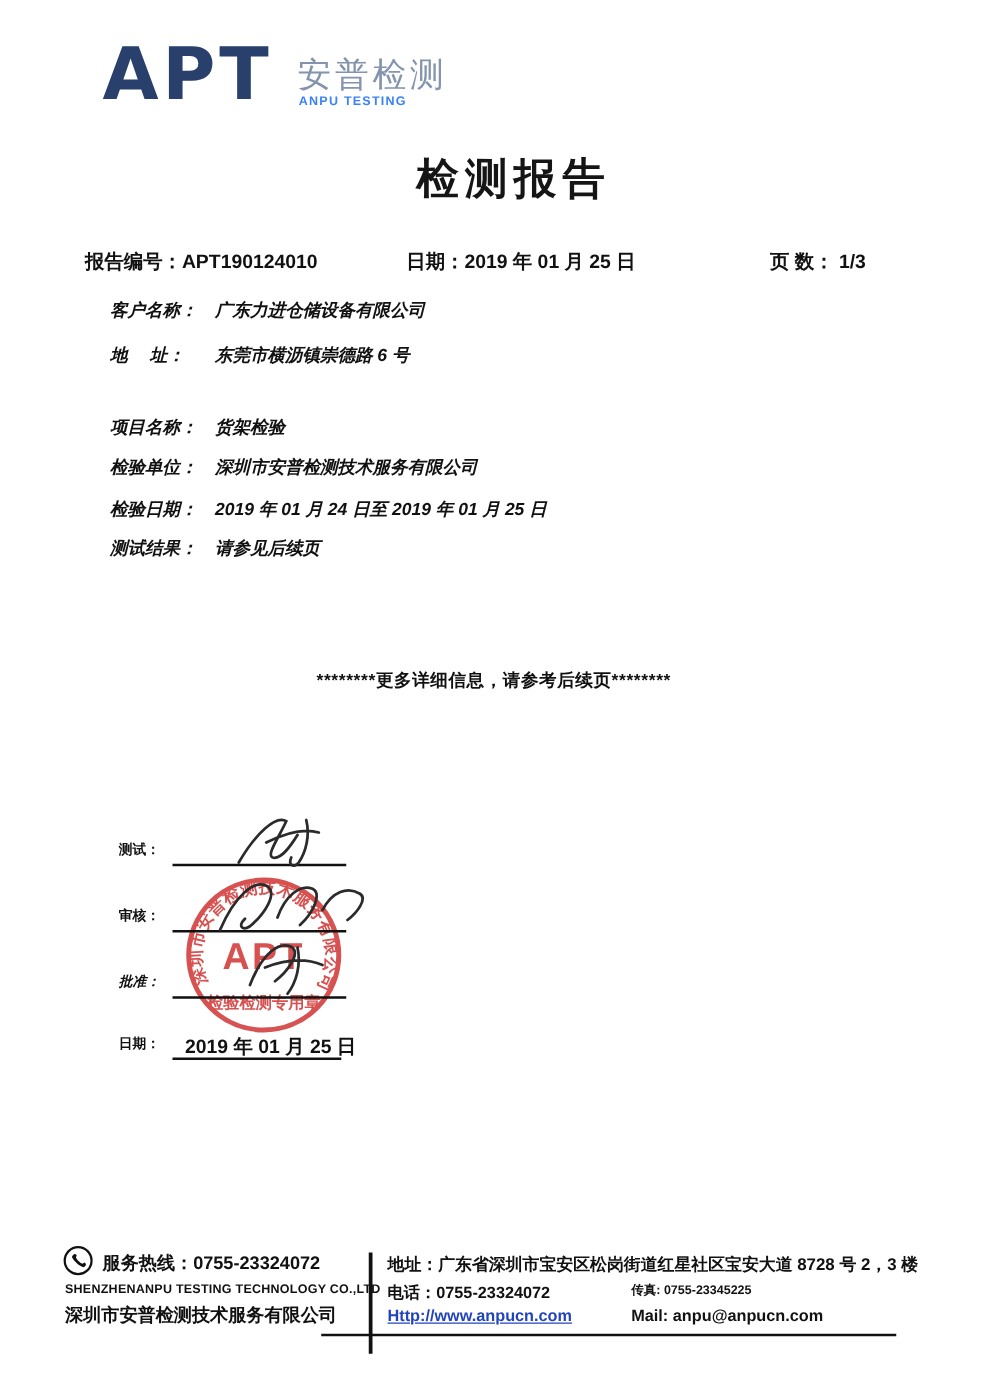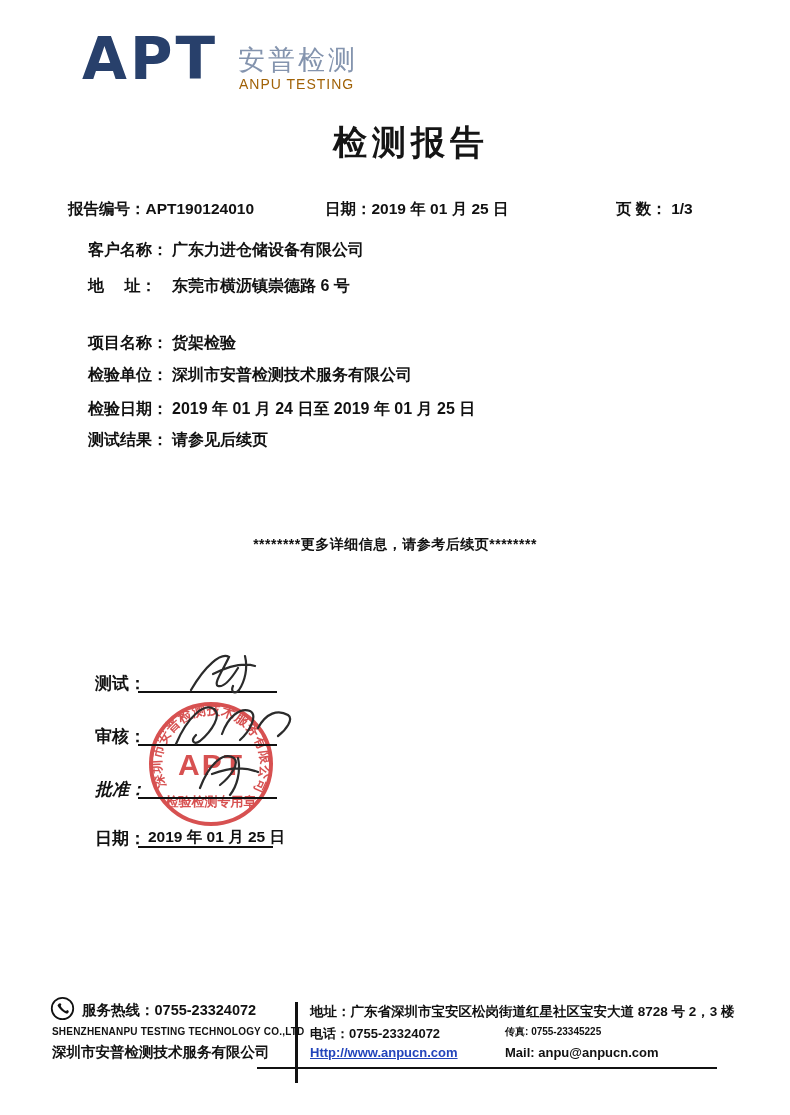--- a/index.html
+++ b/index.html
@@ -7,50 +7,50 @@
     position:relative; width:790px; height:1115px; background:#ffffff;
     font-family:"Liberation Sans","DejaVu Sans",sans-serif; color:#111;
     overflow:hidden;
   }
   .abs { position:absolute; }
 
   
   .logo-apt { left:82px; top:30px; font-size:58px; font-weight:bold;
     color:#28406b; letter-spacing:3px; line-height:1; font-family:"DejaVu Sans",sans-serif; }
   .logo-cn { left:238px; top:42px; font-size:27px; color:#8494ae; letter-spacing:3px; }
-  .logo-en { left:239px; top:76px; font-size:14px; font-weight:normal; color:#a16207; letter-spacing:1px; }
+  .logo-en { left:239px; top:76px; font-size:10px; font-weight:bold; color:#3b82f6; letter-spacing:1px; }
 
   
   .doc-title { left:0; top:120px; width:790px; text-align:center;
     font-size:34px; font-weight:bold; letter-spacing:5px; color:#151515;padding-left:16px; }
 
   
   .meta { top:199px; font-size:15.5px; font-weight:bold; white-space:nowrap; }
   .meta-report { left:68px; }
   .meta-date { left:325px; }
   .meta-pages { left:616px; }
   .lbl { font-weight:bold; }
   .val { font-weight:bold; }
 
   
-  .row { font-size:16px; font-weight:bold; white-space:nowrap; }
+  .row { font-size:14px; font-weight:bold; white-space:nowrap;font-style:italic; }
   .row .label { display:inline-block; width:84px; }
   .client-name { left:88px; top:240px; }
   .client-addr { left:88px; top:276px; }
   .proj-name   { left:88px; top:333px; }
   .proj-unit   { left:88px; top:365px; }
   .proj-date   { left:88px; top:399px; }
   .proj-result { left:88px; top:430px; }
 
   
   .notice { left:0; top:536px; width:790px; text-align:center;
     font-size:14px; font-weight:bold; letter-spacing:0.5px; }
 
   
-  .sig-label { font-size:17px; font-weight:bold; z-index:5; }
+  .sig-label { font-size:11px; font-weight:bold; z-index:5; }
   .sig-test-label    { left:95px; top:672px; }
   .sig-review-label  { left:95px; top:725px; }
   .sig-approve-label { left:95px; top:778px;font-style:italic; }
   .sig-date-label    { left:95px; top:827px; }
   .sig-date-value    { left:148px; top:827px; font-size:15.5px; font-weight:bold; z-index:5; }
 
   .sig-line { height:2px; background:#111; z-index:3; }
   .line-test    { left:138px; top:691px; width:139px; }
   .line-review  { left:138px; top:744px; width:139px; }
   .line-approve { left:138px; top:797px; width:139px; }

